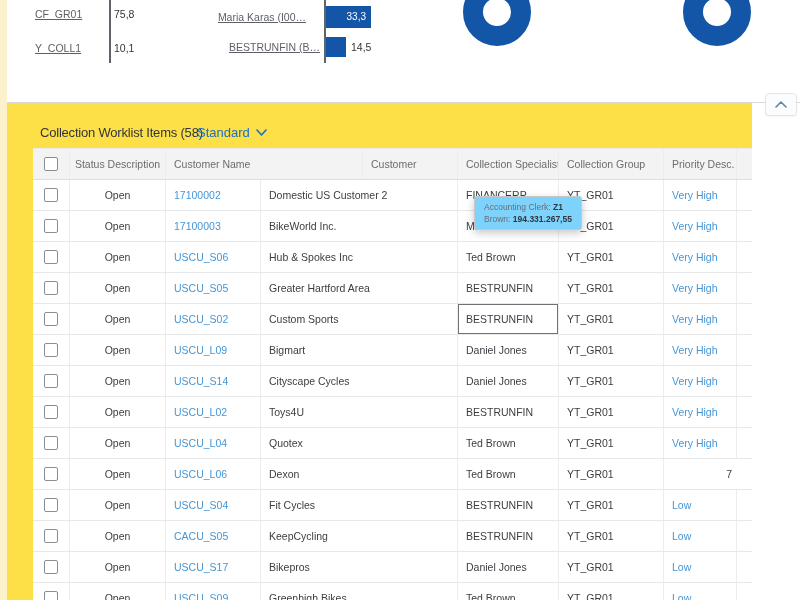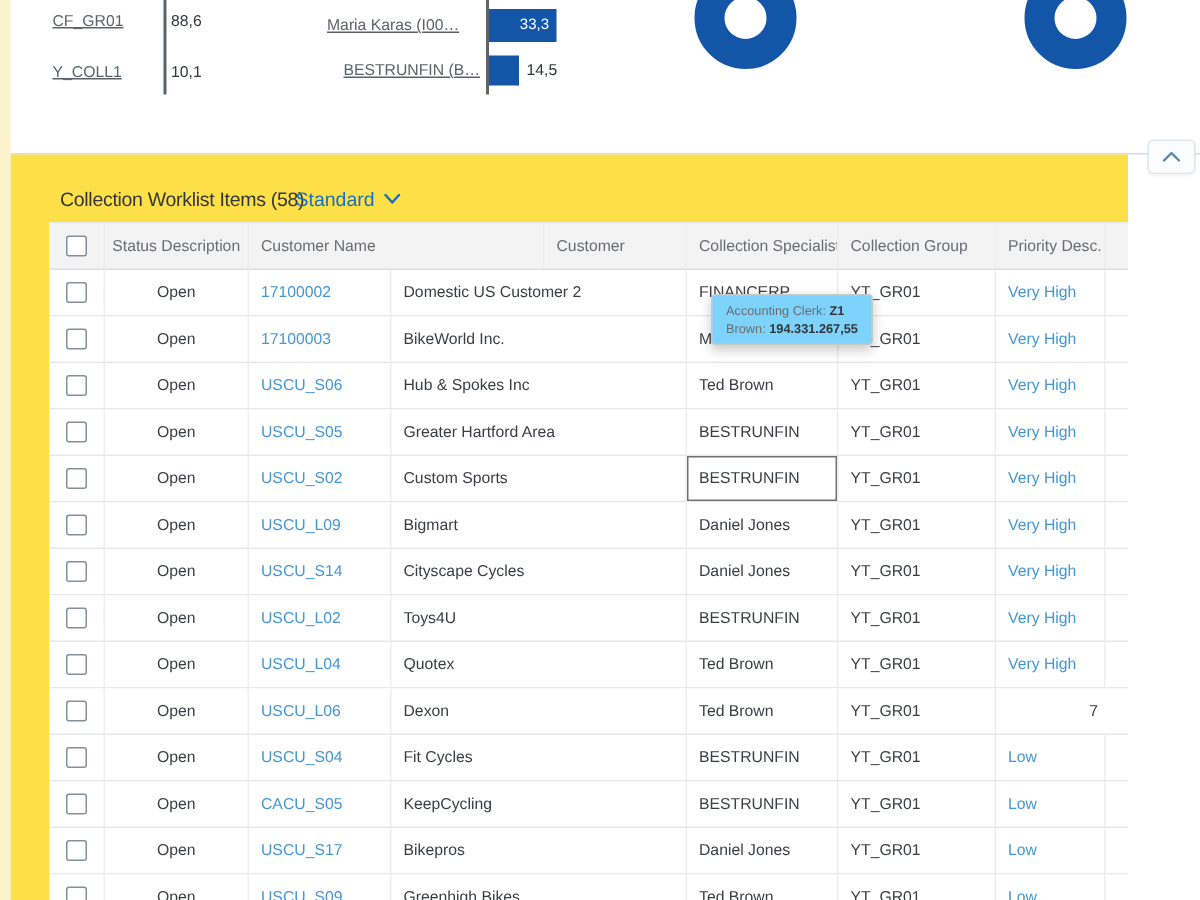--- a/index.html
+++ b/index.html
@@ -51,24 +51,24 @@
 </head>
 <body>
 
 <div class="abs yellow-strip"></div>
 
 <div>
 
   <span class="abs chart-label" style="left:35px;top:8px">CF_GR01</span>
   <span class="abs chart-label" style="left:35px;top:42px">Y_COLL1</span>
   <div class="abs axis-line" style="left:109px"></div>
-  <span class="abs chart-value" style="left:114px;top:8px">88,6</span>
+  <span class="abs chart-value" style="left:114px;top:8px">75,8</span>
   <span class="abs chart-value" style="left:114px;top:42px">10,1</span>
 
-  <span class="abs chart-label" style="left:218px;top:11px;width:110px;">Maria Karas (I00…</span>
+  <span class="abs chart-label" style="left:196px;top:11px;width:110px;text-align:right">Maria Karas (I00…</span>
   <span class="abs chart-label" style="left:210px;top:41px;width:110px;text-align:right">BESTRUNFIN (B…</span>
   <div class="abs axis-line" style="left:324px"></div>
   <div class="abs bar" style="left: 326px; top: 6px; height: 22px; width: 45px;">
     <span class="bar-inner-val">33,3</span>
   </div>
   <div class="abs bar" style="left: 326px; top: 37px; height: 20px; width: 20px;"></div>
   <span class="abs chart-value" style="left:351px;top:41px">14,5</span>
 
   <div class="abs donut" style="left:463px"></div>
   <div class="abs donut" style="left:683px"></div>

